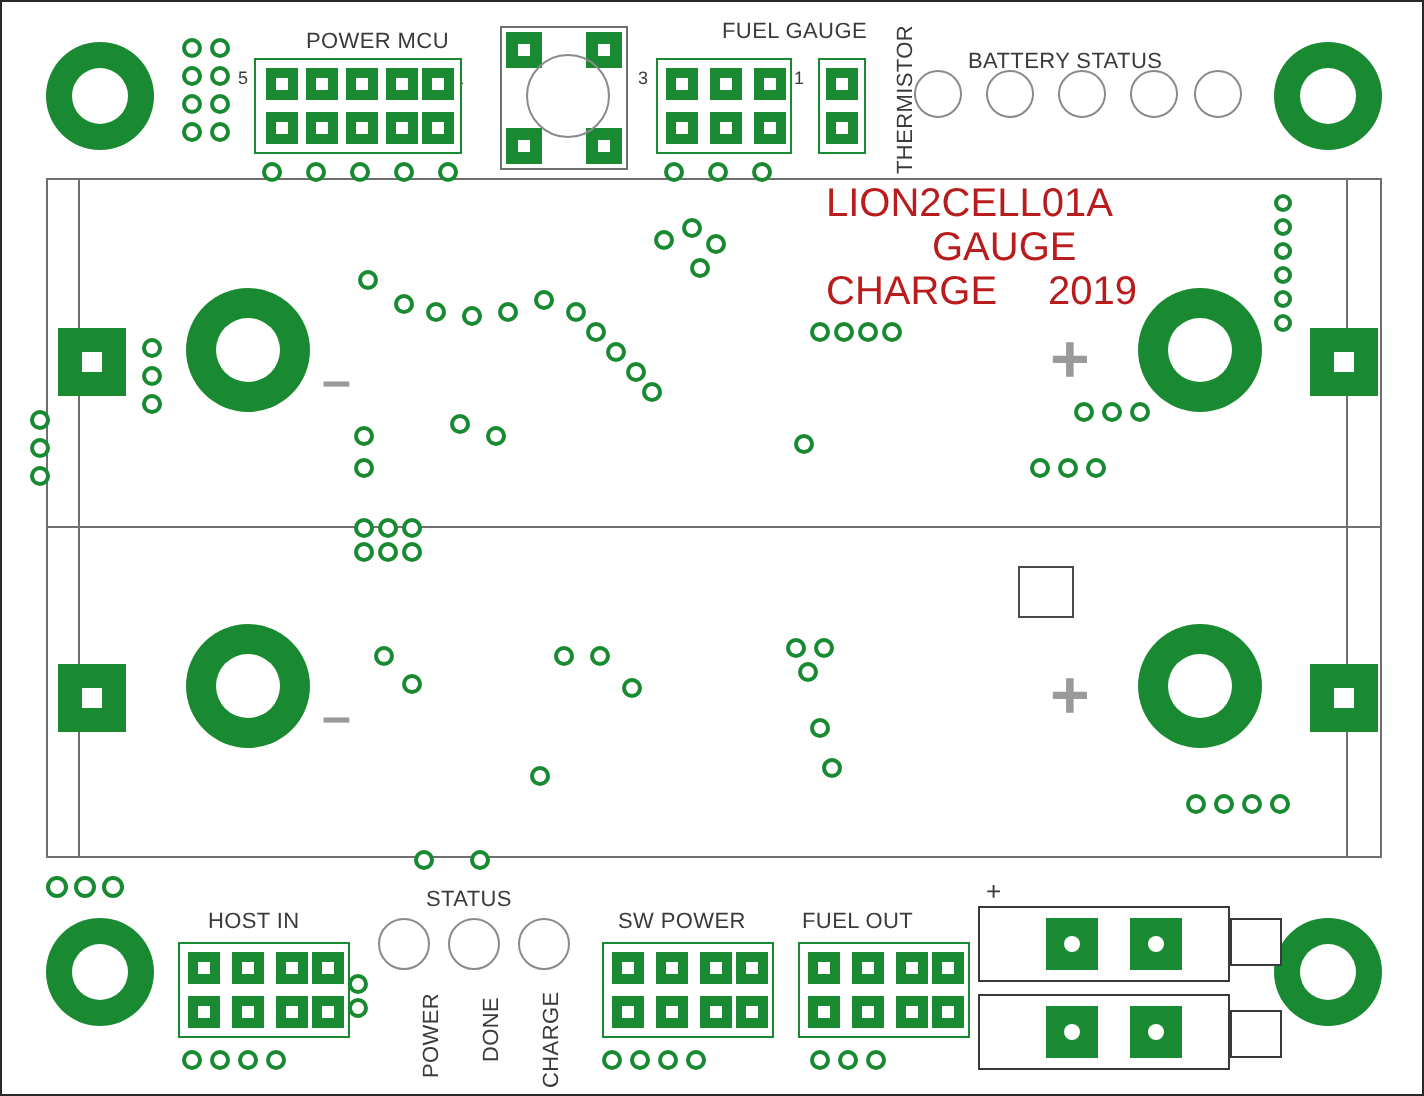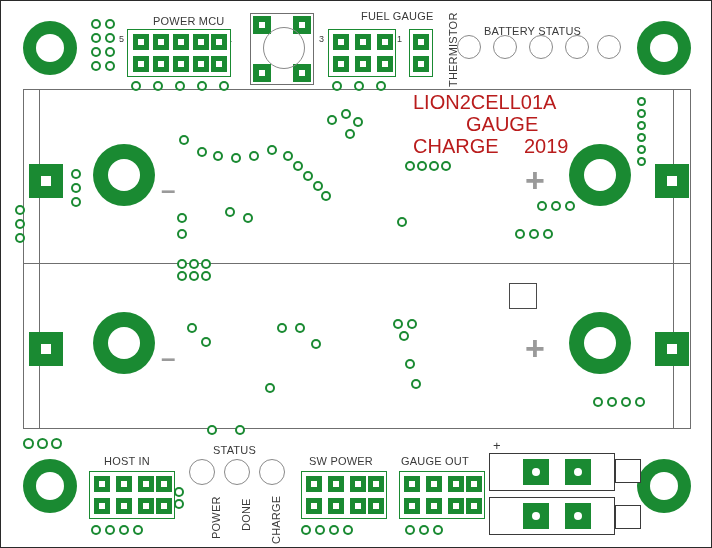--- a/index.html
+++ b/index.html
@@ -135,21 +135,21 @@
   <div class="lbl vert" style="left:446px; top:86px;">THERMISTOR</div>
   <div class="lbl vert" style="left:250px; top:82px;">SW1</div>
   <div class="tiny" style="left:118px; top:33px;">5</div>
   <div class="tiny" style="left:226px; top:33px;">1</div>
   <div class="tiny" style="left:318px; top:33px;">3</div>
   <div class="tiny" style="left:396px; top:33px;">1</div>
 
   <div class="lbl" style="left:103px; top:454px;">HOST IN</div>
   <div class="lbl" style="left:212px; top:443px;">STATUS</div>
   <div class="lbl" style="left:308px; top:454px;">SW POWER</div>
-  <div class="lbl" style="left:400px; top:454px;">GAUGE OUT</div>
+  <div class="lbl" style="left:400px; top:454px;">FUEL OUT</div>
   <div class="lbl vert" style="left:209px; top:538px;">POWER</div>
   <div class="lbl vert" style="left:239px; top:530px;">DONE</div>
   <div class="lbl vert" style="left:269px; top:543px;">CHARGE</div>
   <div class="lbl" style="left:492px; top:437px; font-size:13px;">+</div>
 
   <div class="outline" style="left:22px; top:88px; width:668px; height:340px;"></div>
   <div class="hline" style="left:22px; top:262px; width:668px;"></div>
   <div class="outline" style="left:38px; top:88px; width:1px; height:340px; border-left:1px solid #6f6f6f; border-right:none; border-top:none; border-bottom:none;"></div>
   <div class="outline" style="left:672px; top:88px; width:1px; height:340px; border-left:1px solid #6f6f6f; border-right:none; border-top:none; border-bottom:none;"></div>
 

